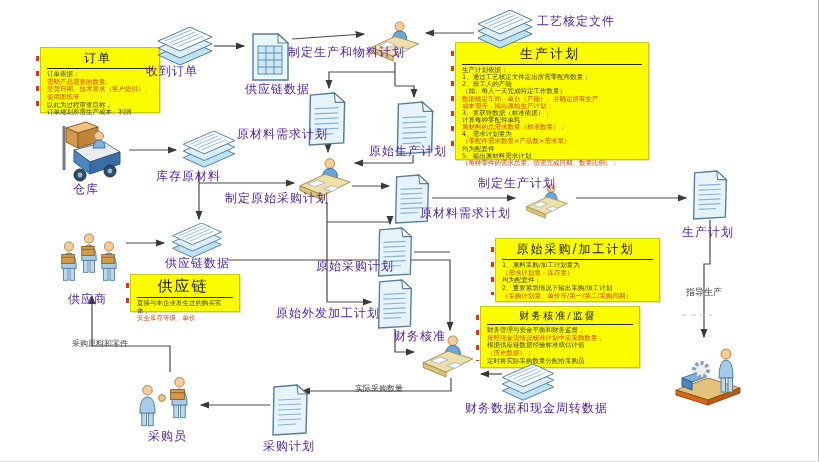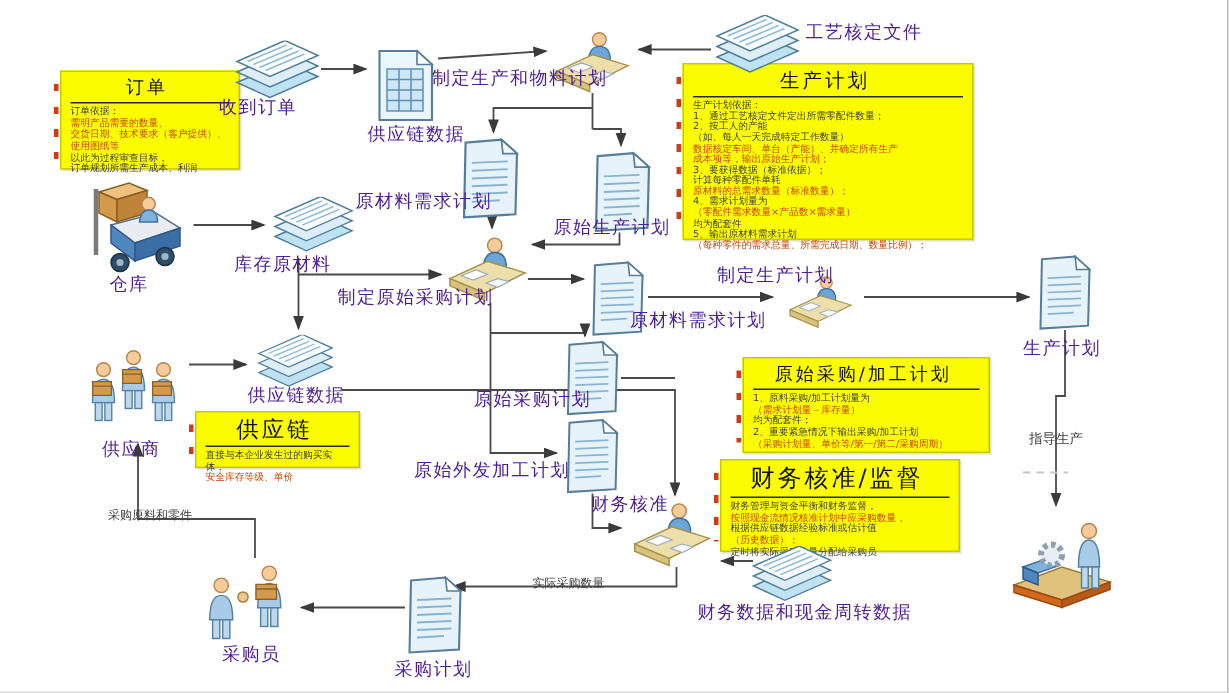--- a/index.html
+++ b/index.html
@@ -24,21 +24,21 @@
   .n-order{left:40px;top:47px;width:120px;height:66px}
   .n-order .ttl{font-size:12px}
   .n-production{left:455px;top:42px;width:194px;height:118px}
   .n-production .ttl{font-size:13px}
   .n-production .body{line-height:1.1}
   .n-supply{left:130px;top:274px;width:110px;height:38px}
   .n-supply .ttl{font-size:15px}
   .n-purchase{left:495px;top:238px;width:165px;height:64px}
   .n-purchase .ttl{font-size:12px}
   .n-finance{left:480px;top:306px;width:160px;height:62px}
-  .n-finance .ttl{font-size:16px}
+  .n-finance .ttl{font-size:10px}
 </style>
 </head>
 <body>
 
 <svg width="0" height="0" style="position:absolute" aria-hidden="true">
   <defs>
     <symbol id="i-doc" viewBox="0 0 40 52">
       <path d="M4 3 L27 1 L37 10 L36 49 L3 51 Z" fill="#e7f3fb" stroke="#567d99" stroke-width="1.4"></path>
       <path d="M27 1 L28 10 L37 10 Z" fill="#ffffff" stroke="#567d99" stroke-width="1.1"></path>
       <g stroke="#88b4d2" stroke-width="1.2">

